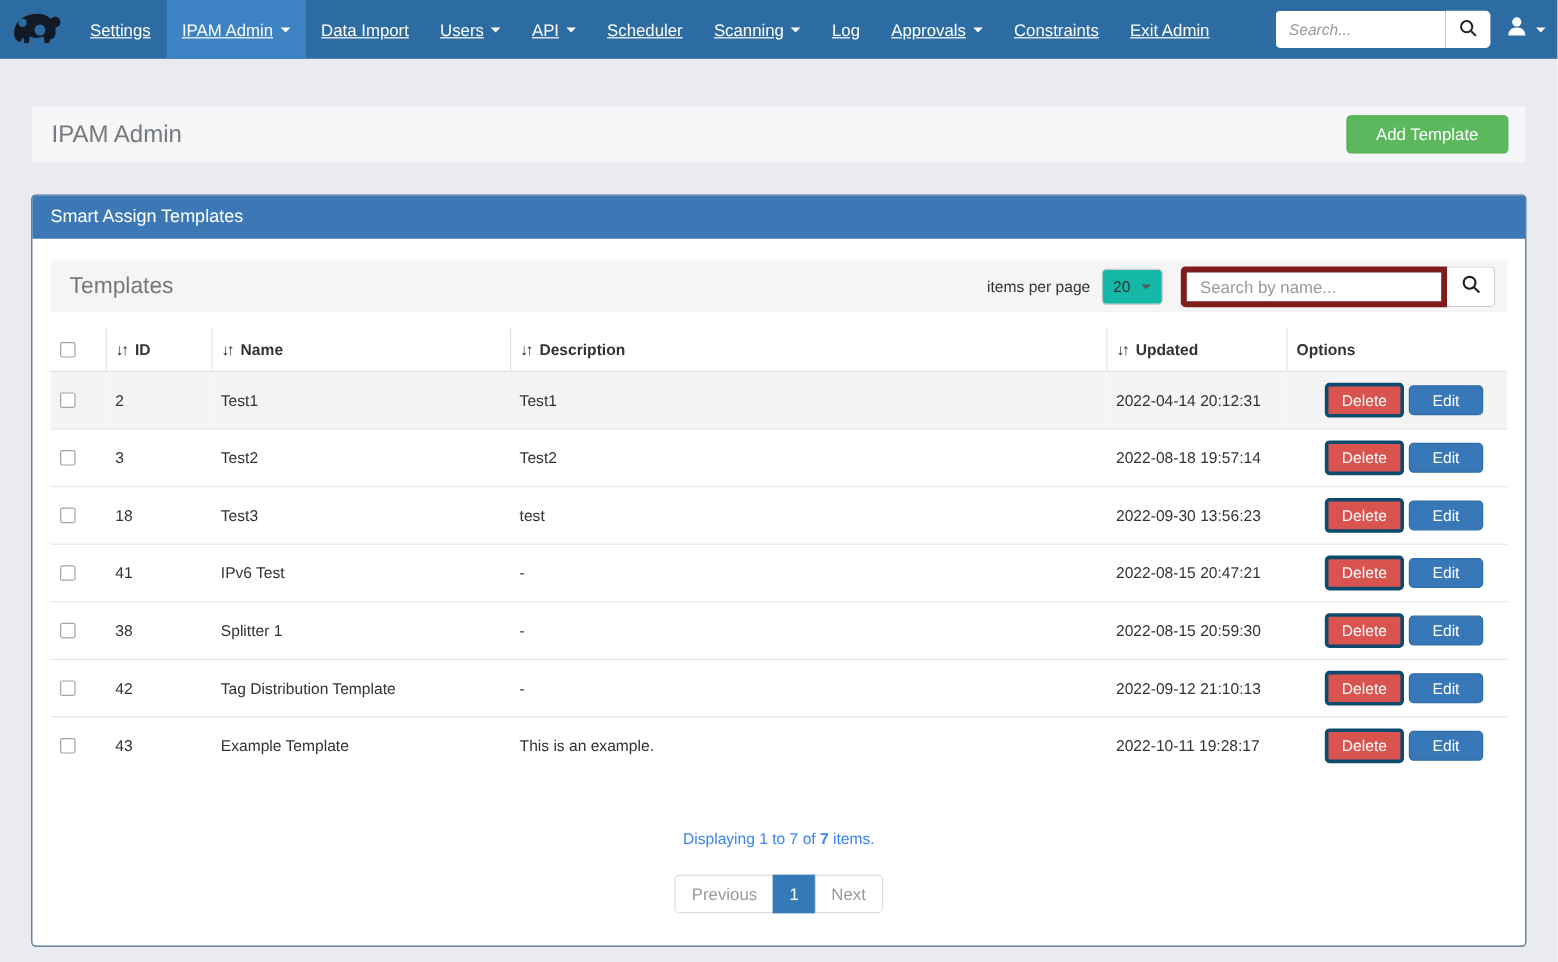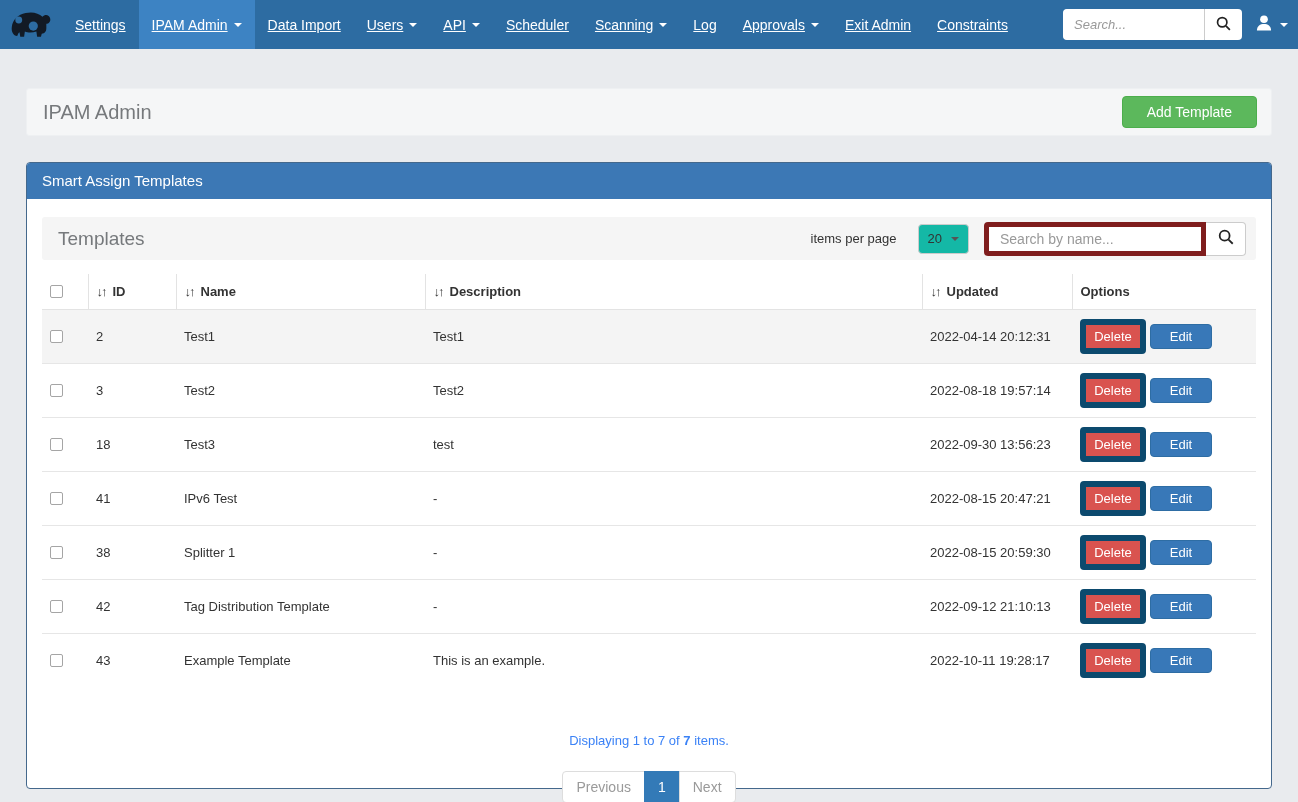--- a/index.html
+++ b/index.html
@@ -74,21 +74,21 @@
   .panel-body { padding:18px 15px 0 15px; }
 
   
   .toolbar {
     background:#f5f5f5; border-radius:3px; height:43px;
     display:flex; align-items:center; justify-content:space-between; padding:0 10px 0 16px;
     margin-bottom:14px;
   }
   .toolbar-title { font-size:19px; color:#76797c; }
   .toolbar-right { display:flex; align-items:center; }
-  .ipp-label { font-size:13px; color:#333; margin-right:21px; }
+  .ipp-label { font-size:13px; color:#333; margin-right:9px; }
   .ipp-select {
     border:1px solid #ccc; border-radius:4px; background:#14b8a6; height:30px;
     display:flex; align-items:center; padding:0 9px; cursor:pointer; font-size:13px; color:#333;
   }
   .ipp-select .caret { margin-left:9px; }
   .tb-search { display:flex; margin-left:15px; }
   .tb-search input {
     width:222px; height:34px; border:5px solid #7f1d1d; border-radius:4px 0 0 4px;
     padding:0 11px; font-size:14px; color:#333; outline:none;
     font-family:"Liberation Sans",sans-serif;
@@ -113,21 +113,21 @@
   tbody tr + tr td { border-top:1px solid #e6e6e6; }
   tbody tr.hl { background:#f4f4f4; }
   input[type="checkbox"] {
     appearance:none; -webkit-appearance:none; width:13px; height:13px;
     border:1px solid #a5a5a5; border-radius:2px; background:#fff; cursor:pointer; display:block;
   }
   .btn-del, .btn-edit {
     color:#fff; font-size:13px; border-radius:4px; cursor:pointer; padding:4px 0;
     font-family:"Liberation Sans",sans-serif;
   }
-  .btn-del { background:var(--red); border:6px solid #0c4a6e; width:66px; margin-right:4px; }
+  .btn-del { background:var(--red); border:3px solid #0c4a6e; width:66px; margin-right:4px;margin-left:24px; }
   .btn-edit { background:var(--blue); border:1px solid #2e6da4; width:62px; }
 
   
   .summary { text-align:center; font-size:13px; color:#3b82f6; margin-top:46px; }
   .summary b { font-weight:bold; }
   .pagination { display:flex; justify-content:center; margin-top:23px; }
   .page-btn {
     font-size:14px; color:#9a9a9a; background:#fff; border:1px solid #ddd;
     padding:7px 13px; cursor:pointer; margin-left:-1px;
     font-family:"Liberation Sans",sans-serif;
@@ -178,24 +178,24 @@
           <i class="caret"></i>
         </li>
         <li class="nav-item">
           <span>Log</span>
         </li>
         <li class="nav-item">
           <span>Approvals</span>
           <i class="caret"></i>
         </li>
         <li class="nav-item">
+          <span>Constraints</span>
+        </li>
+        <li class="nav-item">
           <span>Exit Admin</span>
-        </li>
-        <li class="nav-item">
-          <span>Constraints</span>
         </li>
       </ul>
     <div class="nav-right">
       <div class="nav-search">
         <input type="text" placeholder="Search..." style="">
         <button>
           <span>
             <svg width="17" height="17" viewBox="0 0 20 20">
                 <circle cx="8.5" cy="8.5" r="5.5" fill="none" stroke="#222" stroke-width="2"></circle>
                 <line x1="12.8" y1="12.8" x2="17.5" y2="17.5" stroke="#222" stroke-width="2"></line>

